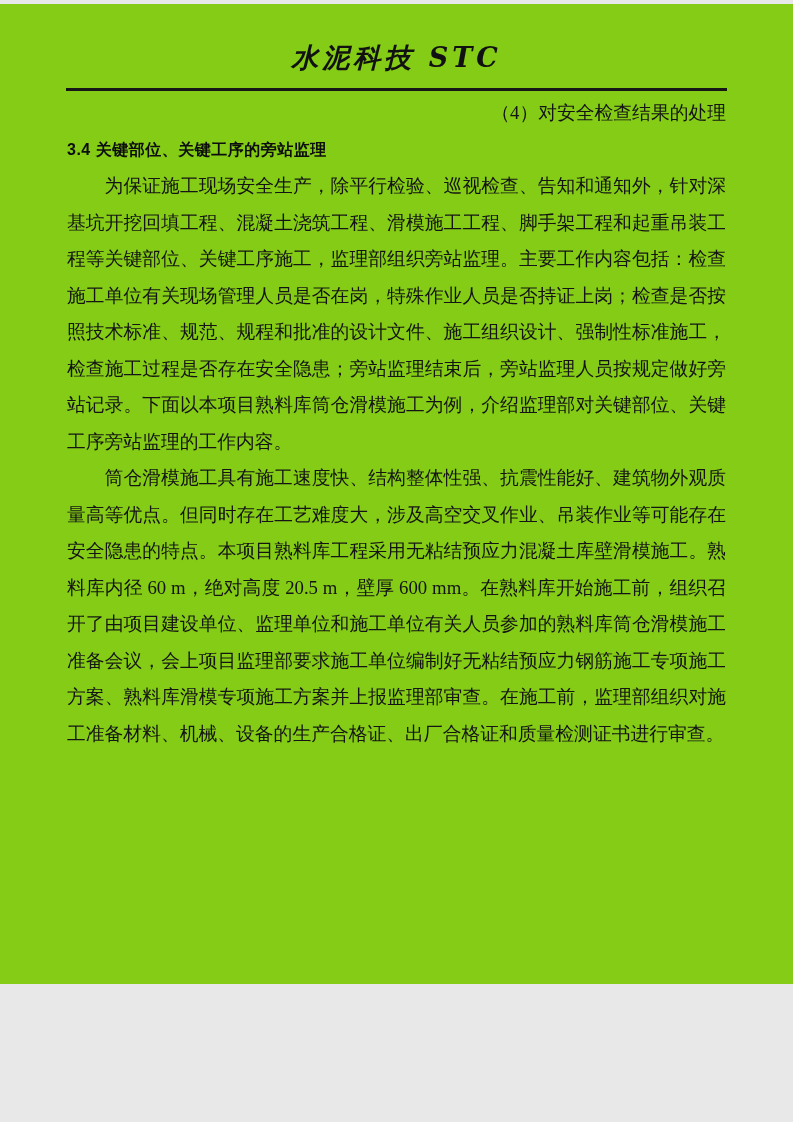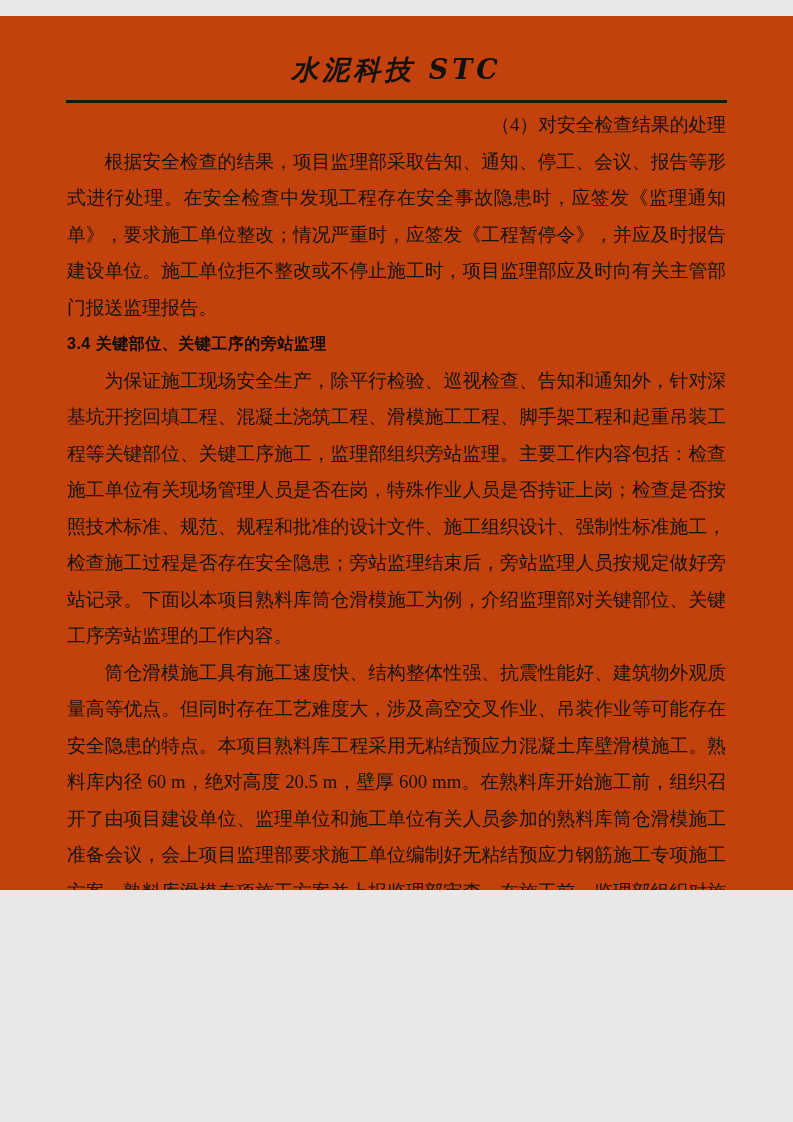--- a/index.html
+++ b/index.html
@@ -3,23 +3,23 @@
 <meta charset="utf-8">
 <style>
   html, body {
     margin: 0;
     padding: 0;
     background: #e8e8e8;
   }
   .page {
     position: relative;
     width: 793px;
-    height: 874px;
-    margin: 16px auto;
-    background: #c2410c;
+    height: 980px;
+    margin: 4px auto;
+    background: #84cc16;
     color: #1a1a1a;
     overflow: hidden;
     font-family: "Liberation Serif", "DejaVu Serif", serif;
   }
   
   .journal-title {
     position: absolute;
     top: 36px;
     left: 0;
     width: 100%;
@@ -102,21 +102,20 @@
 </head>
 <body>
 
 <div class="page">
 
   <div class="journal-title">水泥科技 STC</div>
   <div class="header-rule"></div>
 
   <div class="main">
     <p class="item-heading">（4）对安全检查结果的处理</p>
-    <p class="para">根据安全检查的结果，项目监理部采取告知、通知、停工、会议、报告等形式进行处理。在安全检查中发现工程存在安全事故隐患时，应签发《监理通知单》，要求施工单位整改；情况严重时，应签发《工程暂停令》，并应及时报告建设单位。施工单位拒不整改或不停止施工时，项目监理部应及时向有关主管部门报送监理报告。</p>
     <h3 class="section-heading">3.4 关键部位、关键工序的旁站监理</h3>
     <p class="para">为保证施工现场安全生产，除平行检验、巡视检查、告知和通知外，针对深基坑开挖回填工程、混凝土浇筑工程、滑模施工工程、脚手架工程和起重吊装工程等关键部位、关键工序施工，监理部组织旁站监理。主要工作内容包括：检查施工单位有关现场管理人员是否在岗，特殊作业人员是否持证上岗；检查是否按照技术标准、规范、规程和批准的设计文件、施工组织设计、强制性标准施工，检查施工过程是否存在安全隐患；旁站监理结束后，旁站监理人员按规定做好旁站记录。下面以本项目熟料库筒仓滑模施工为例，介绍监理部对关键部位、关键工序旁站监理的工作内容。</p>
     <p class="para">筒仓滑模施工具有施工速度快、结构整体性强、抗震性能好、建筑物外观质量高等优点。但同时存在工艺难度大，涉及高空交叉作业、吊装作业等可能存在安全隐患的特点。本项目熟料库工程采用无粘结预应力混凝土库壁滑模施工。熟料库内径 60 m，绝对高度 20.5 m，壁厚 600 mm。在熟料库开始施工前，组织召开了由项目建设单位、监理单位和施工单位有关人员参加的熟料库筒仓滑模施工准备会议，会上项目监理部要求施工单位编制好无粘结预应力钢筋施工专项施工方案、熟料库滑模专项施工方案并上报监理部审查。在施工前，监理部组织对施工准备材料、机械、设备的生产合格证、出厂合格证和质量检测证书进行审查。</p>
   </div>
 
   <div class="footer-rule">
     <svg width="661" height="7" viewBox="0 0 661 7" xmlns="http://www.w3.org/2000/svg">
       <path d="M0,3.6 C120,2.6 220,1.1 330,1.0 C440,1.1 545,2.6 661,3.6
                C545,4.6 440,6.0 330,6.1 C220,6.0 120,4.6 0,3.6 Z" fill="#111111"></path>
     </svg>

